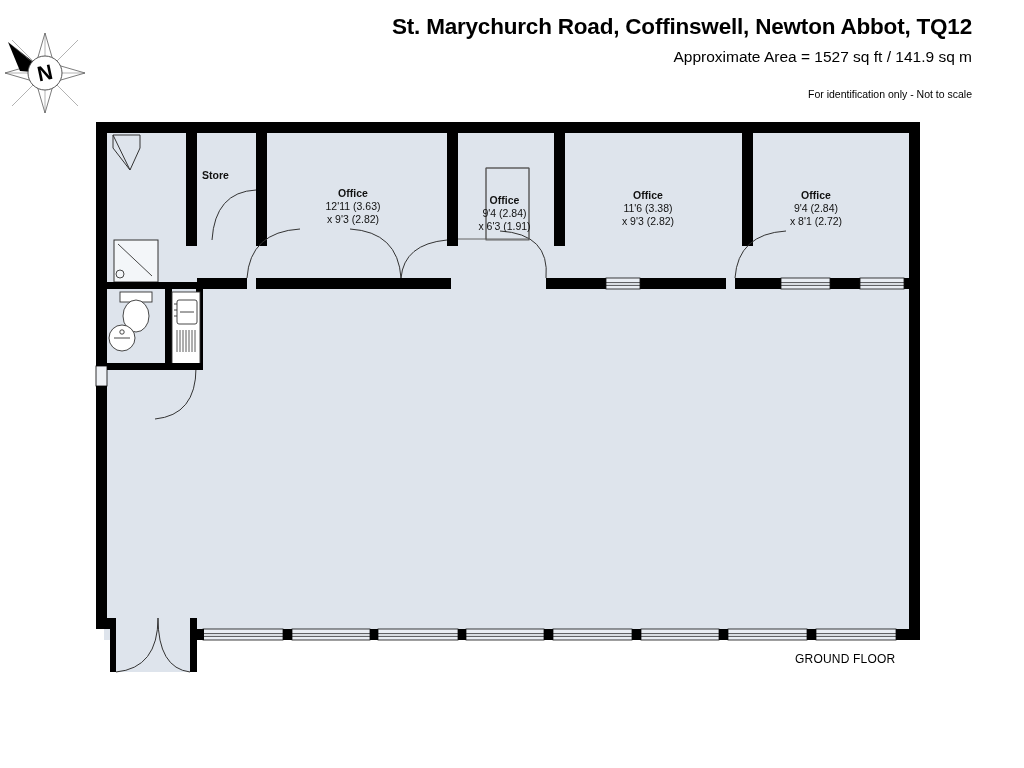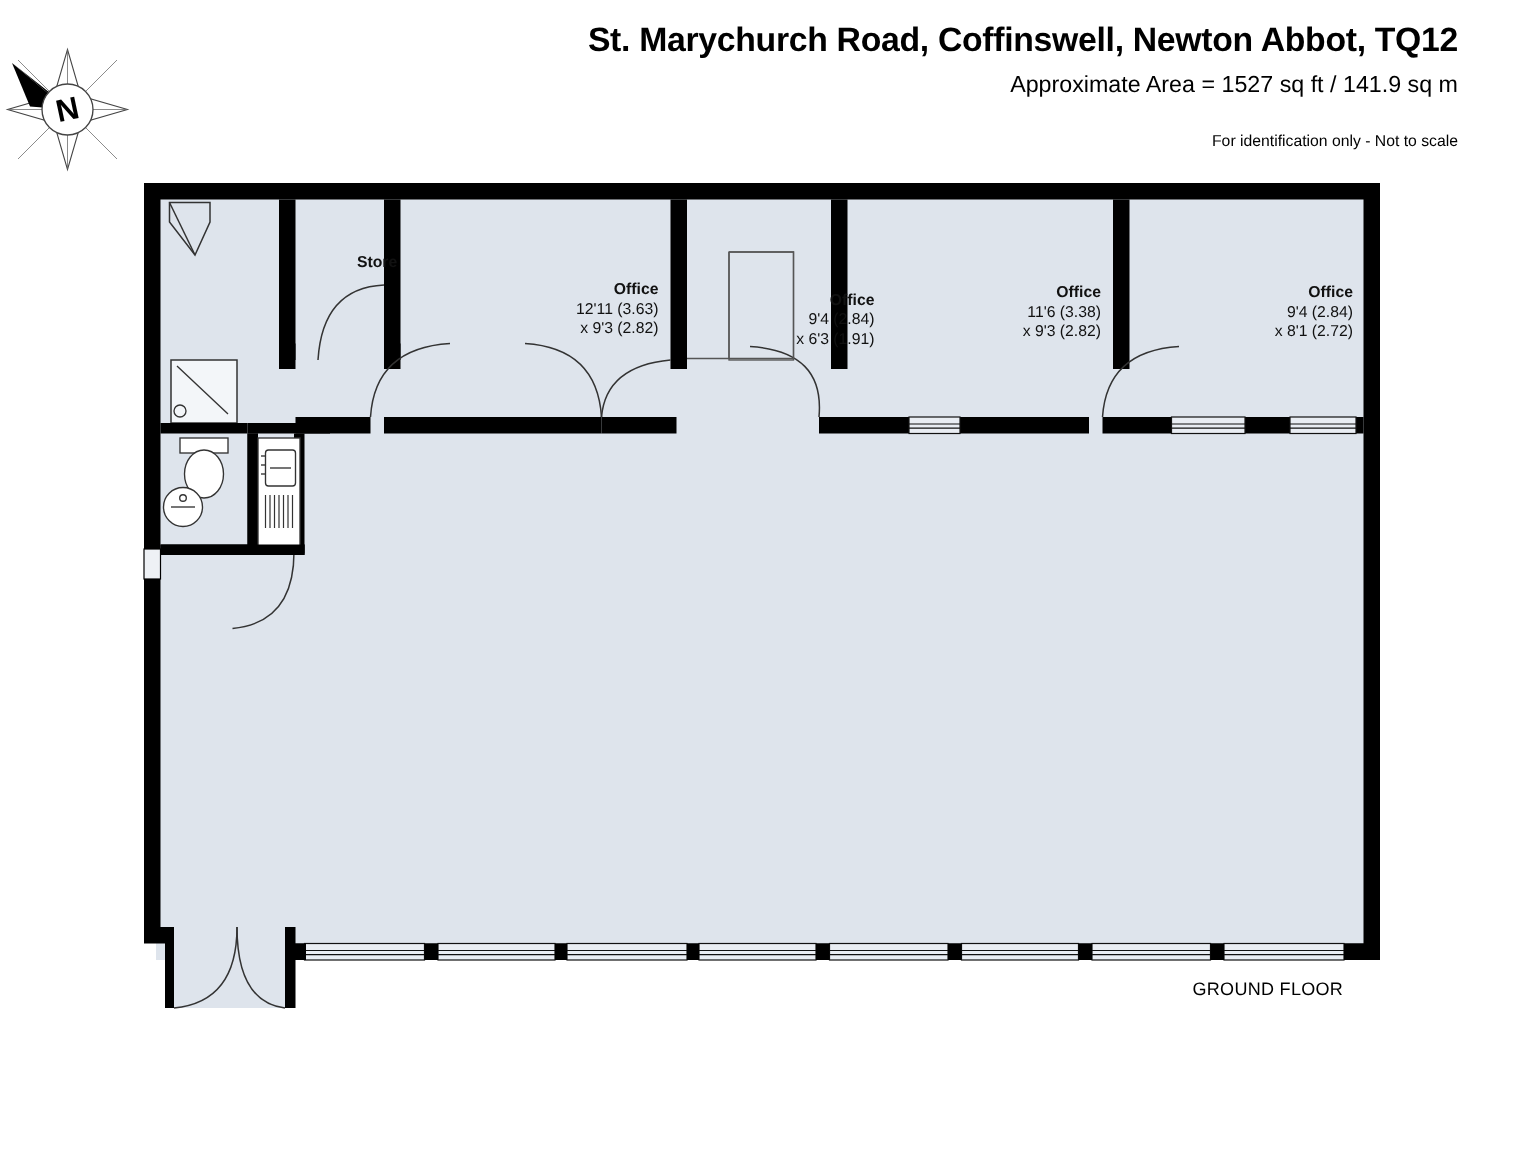--- a/index.html
+++ b/index.html
@@ -63,27 +63,26 @@
   #plan {
     position: absolute;
     left: 0;
     top: 0;
     width: 1024px;
     height: 700px;
   }
 
   .lbl {
     position: absolute;
-    text-align: right;
+    text-align: center;
     font-size: 10.5px;
     line-height: 13px;
     color: #111;
     white-space: nowrap;
     pointer-events: none;
-    margin-left: 36px;
   }
   .lbl .nm {
     font-weight: bold;
     font-size: 10.5px;
     display: block;
   }
   .lbl .d1, .lbl .d2 { display: block; }
 
   .lbl-store {
     font-weight: bold;

